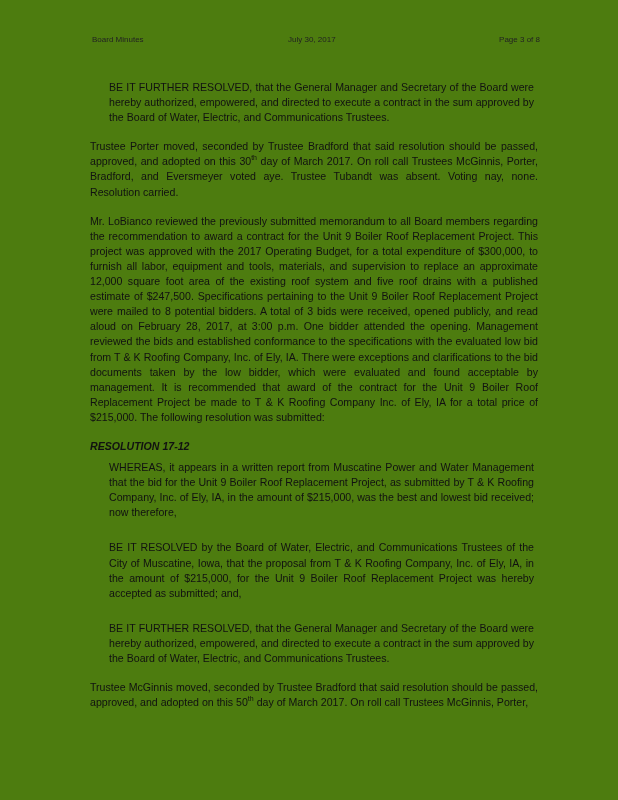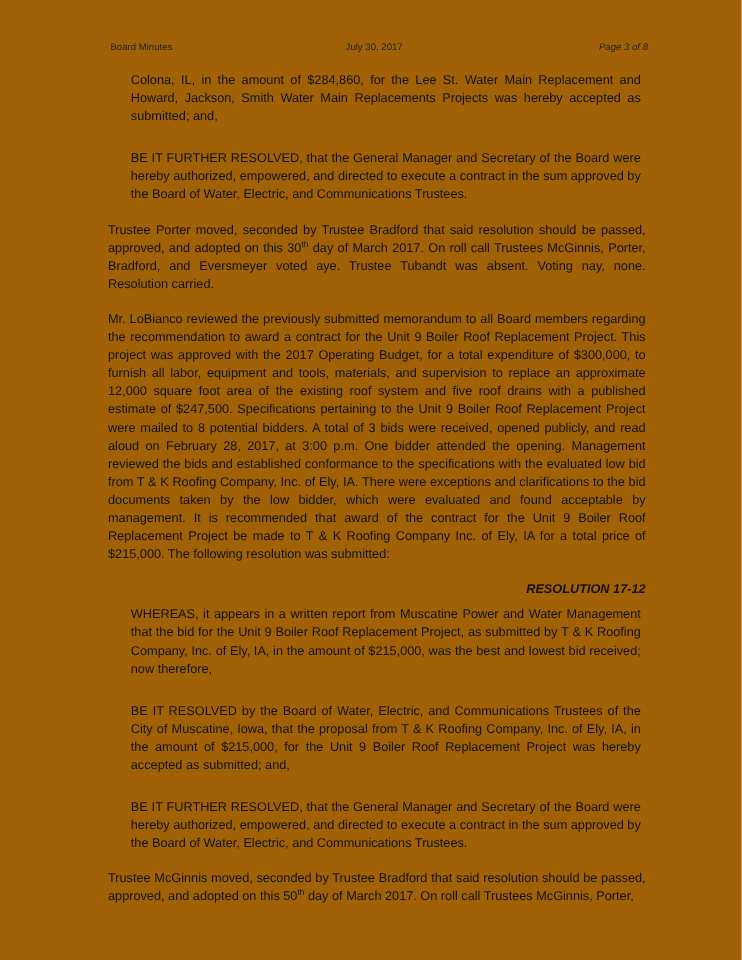--- a/index.html
+++ b/index.html
@@ -1,43 +1,42 @@
 <!DOCTYPE html>
 <html><head>
 <meta charset="utf-8">
 <style>
   html, body { margin: 0; padding: 0; background: #ffffff; }
   body { width: 618px; height: 800px; position: relative; overflow: hidden; color: #000; }
-  .page { position: absolute; left: 0; top: 0; width: 618px; height: 800px; background: #a16207; }
+  .page { position: absolute; left: 0; top: 0; width: 618px; height: 800px; background: #4d7c0f; }
   .header { position: absolute; top: 35px; left: 92px; right: 78px; height: 12px;
             font-family: "Liberation Sans", sans-serif; font-size: 8px; color: #222; }
   .header .left { position: absolute; left: 0; top: 0; }
   .header .center { position: absolute; left: 196px; top: 0; }
-  .header .right { position: absolute; right: 0; top: 0; font-style: italic; }
+  .header .right { position: absolute; right: 0; top: 0; }
   .body { position: absolute; left: 90px; width: 448px; top: 60px;
           font-family: "Liberation Sans", sans-serif; font-size: 10.6px; line-height: 15.1px; color: #111; }
   p { margin: 0; text-align: justify; }
   .indent { margin-left: 19px; margin-right: 4px; }
   .gap-s { margin-top: 20px; }
   .gap-l { margin-top: 14px; }
-  .res-title { text-align: right; font-weight: bold; font-style: italic; margin-top: 14px; margin-bottom: 6px; }
+  .res-title { text-align: left; font-weight: bold; font-style: italic; margin-top: 14px; margin-bottom: 6px; }
   sup { font-size: 7px; line-height: 0; }
 </style>
 </head>
 <body>
 
 <div class="page">
   <div class="header">
     <span class="left">Board Minutes</span>
     <span class="center">July 30, 2017</span>
     <span class="right">Page 3 of 8</span>
   </div>
 
   <div class="body">
-    <p class="indent">Colona, IL, in the amount of $284,860, for the Lee St. Water Main Replacement and Howard, Jackson, Smith Water Main Replacements Projects was hereby accepted as submitted; and,</p>
     <p class="indent gap-s">BE IT FURTHER RESOLVED, that the General Manager and Secretary of the Board were hereby authorized, empowered, and directed to execute a contract in the sum approved by the Board of Water, Electric, and Communications Trustees.</p>
     <p class="gap-l"><span>Trustee Porter moved, seconded by Trustee Bradford that said resolution should be passed, approved, and adopted on this 30</span><sup>th</sup><span> day of March 2017. On roll call Trustees McGinnis, Porter, Bradford, and Eversmeyer voted aye. Trustee Tubandt was absent. Voting nay, none. Resolution carried.</span></p>
     <p class="gap-l">Mr. LoBianco reviewed the previously submitted memorandum to all Board members regarding the recommendation to award a contract for the Unit 9 Boiler Roof Replacement Project. This project was approved with the 2017 Operating Budget, for a total expenditure of $300,000, to furnish all labor, equipment and tools, materials, and supervision to replace an approximate 12,000 square foot area of the existing roof system and five roof drains with a published estimate of $247,500. Specifications pertaining to the Unit 9 Boiler Roof Replacement Project were mailed to 8 potential bidders. A total of 3 bids were received, opened publicly, and read aloud on February 28, 2017, at 3:00 p.m. One bidder attended the opening. Management reviewed the bids and established conformance to the specifications with the evaluated low bid from T &amp; K Roofing Company, Inc. of Ely, IA. There were exceptions and clarifications to the bid documents taken by the low bidder, which were evaluated and found acceptable by management. It is recommended that award of the contract for the Unit 9 Boiler Roof Replacement Project be made to T &amp; K Roofing Company Inc. of Ely, IA for a total price of $215,000. The following resolution was submitted:</p>
     <p class="res-title">RESOLUTION 17-12</p>
     <p class="indent">WHEREAS, it appears in a written report from Muscatine Power and Water Management that the bid for the Unit 9 Boiler Roof Replacement Project, as submitted by T &amp; K Roofing Company, Inc. of Ely, IA, in the amount of $215,000, was the best and lowest bid received; now therefore,</p>
     <p class="indent gap-s">BE IT RESOLVED by the Board of Water, Electric, and Communications Trustees of the City of Muscatine, Iowa, that the proposal from T &amp; K Roofing Company, Inc. of Ely, IA, in the amount of $215,000, for the Unit 9 Boiler Roof Replacement Project was hereby accepted as submitted; and,</p>
     <p class="indent gap-s">BE IT FURTHER RESOLVED, that the General Manager and Secretary of the Board were hereby authorized, empowered, and directed to execute a contract in the sum approved by the Board of Water, Electric, and Communications Trustees.</p>
     <p class="gap-l"><span>Trustee McGinnis moved, seconded by Trustee Bradford that said resolution should be passed, approved, and adopted on this 50</span><sup>th</sup><span> day of March 2017. On roll call Trustees McGinnis, Porter,</span></p>
   </div>
 </div>

